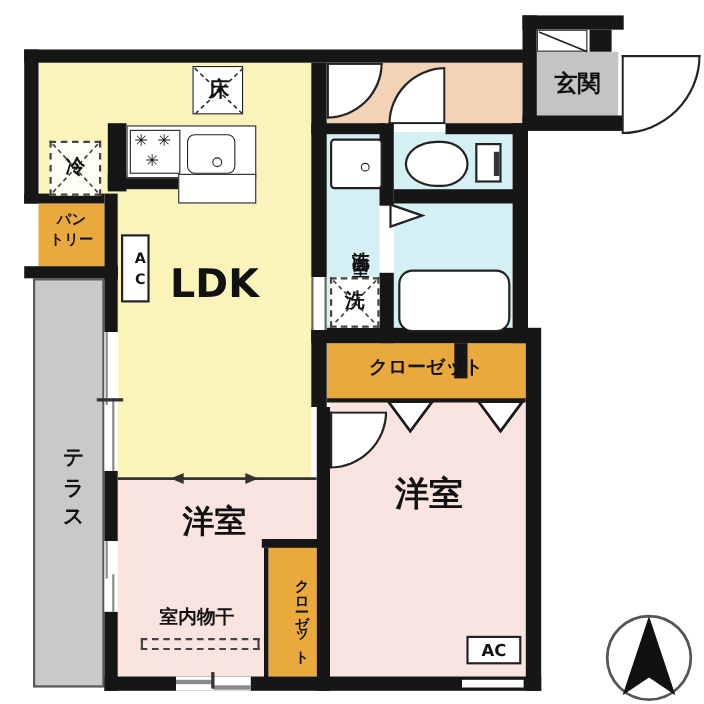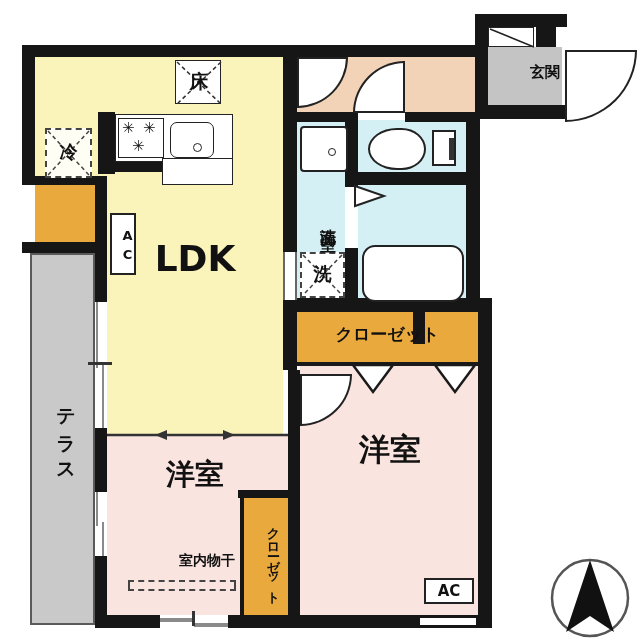--- a/index.html
+++ b/index.html
@@ -163,31 +163,35 @@
 
   <div class="abs" style="left:128px;top:580px;width:108px;height:11px;border:2px dashed #444;"></div>
 
   <div class="abs arc" style="left:297px;top:57px;width:51px;height:51px;border-radius:0 0 100% 0;"></div>
   <div class="abs arc" style="left:353px;top:61px;width:52px;height:52px;border-radius:100% 0 0 0;"></div>
   <div class="abs arc" style="left:300px;top:374px;width:52px;height:52px;border-radius:0 0 100% 0;"></div>
   <div class="abs arc" style="left:565px;top:50px;width:72px;height:72px;border-radius:0 0 100% 0;"></div>
 
   <div class="abs lbl" style="left:120px;top:238px;width:150px;font-size:36px;">LDK</div>
 
-  <div class="abs lbl" style="left:490px;top:64px;width:70px;font-size:15px;text-align:right;">玄関</div>
+  <div class="abs lbl" style="left:490px;top:64px;width:70px;font-size:21px;">玄関</div>
   <div class="abs lbl vtext" style="left:305px;top:180px;width:32px;height:80px;font-size:16px;letter-spacing:3px;">洗面室</div>
   <div class="abs lbl vtext" style="left:47px;top:382px;width:30px;height:110px;font-size:19px;letter-spacing:6px;">テラス</div>
 
+  <div class="abs lbl" style="left:35px;top:192px;width:60px;font-size:13px;line-height:1.4;">
+    <span style="display:block;">パン</span>
+    <span style="display:block;">トリー</span>
+  </div>
 
   <div class="abs lbl" style="left:300px;top:325px;width:175px;font-size:17px;">クローゼット</div>
   <div class="abs lbl vtext" style="left:252px;top:502px;width:28px;height:112px;font-size:13px;letter-spacing:1px;">クローゼット</div>
 
   <div class="abs lbl" style="left:310px;top:432px;width:160px;font-size:31px;">洋室</div>
 
   <div class="abs lbl" style="left:110px;top:458px;width:170px;font-size:29px;">洋室</div>
-  <div class="abs lbl" style="left:132px;top:552px;width:150px;font-size:14px;">室内物干</div>
+  <div class="abs lbl" style="left:104px;top:552px;width:150px;font-size:17px;">室内物干</div>
 
   <svg class="abs" style="left:548px;top:556px;" width="84" height="84" viewBox="0 0 84 84">
     <circle cx="42" cy="42" r="38" fill="#fff" stroke="#555" stroke-width="2.5"></circle>
     <polygon points="42,4 66,76 42,60 18,76" fill="#111"></polygon>
   </svg>
 
 </div>
 
 </body></html>

